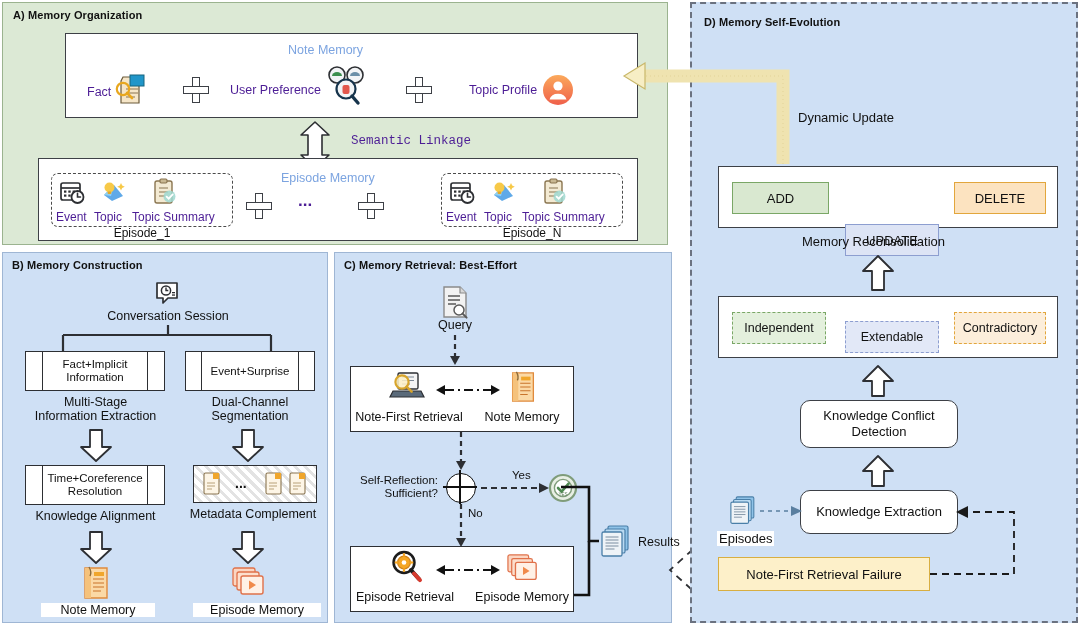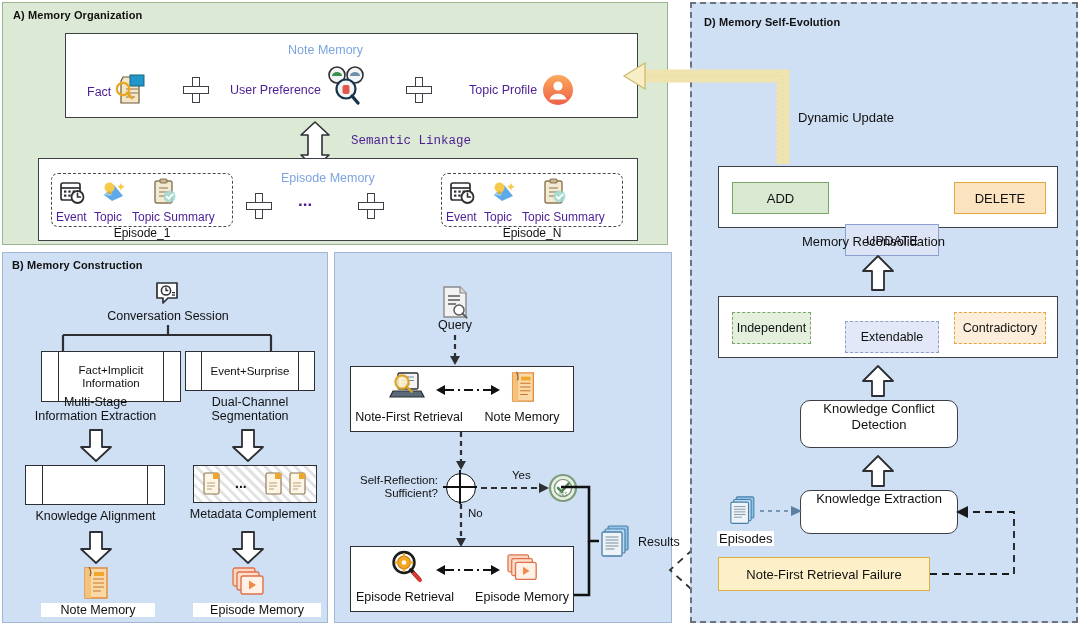--- a/index.html
+++ b/index.html
@@ -60,21 +60,21 @@
   .dbox{position:absolute;background:#fff;border:1.8px solid #3d4046;box-sizing:border-box;}
   .op{position:absolute;box-sizing:border-box;display:flex;align-items:center;justify-content:center;
       font-size:13px;color:#111;}
   .opA{background:#d9e8d0;border:1.4px solid #7aa766;}
   .opU{background:#dde4f5;border:1.4px solid #8d9ed0;}
   .opD{background:#fce3c0;border:1.4px solid #e2a63c;}
   .opAd{background:#e4f0dd;border:1.4px dashed #7aa766;}
   .opUd{background:#e2e8f7;border:1.4px dashed #8d9ed0;margin-top:9px;}
   .opDd{background:#fceedb;border:1.4px dashed #e2a63c;}
   .rbox{position:absolute;background:#fff;border:1.8px solid #3d4046;border-radius:10px;box-sizing:border-box;
-     display:flex;align-items:flex-start;justify-content:center;text-align:center;font-size:13px;line-height:16px;color:#111;}
+     display:flex;align-items:center;justify-content:center;text-align:center;font-size:13px;line-height:16px;color:#111;}
   .failbox{position:absolute;background:#fdf0c9;border:1.6px solid #d8ae41;box-sizing:border-box;
      display:flex;align-items:center;justify-content:center;font-size:13px;color:#111;}
   .dcap{position:absolute;font-size:13px;color:#111;white-space:nowrap;}
 
   .whiteTag{background:#fff;padding:0 2px;}
 
   svg{overflow:visible;}
   .ic{position:absolute;}
 </style>
 </head>
@@ -252,21 +252,21 @@
           <rect x="17" y="13.4" width="3" height="1.3"></rect>
         </g>
     </svg>
   </div>
   <div class="cap" style="left:65px;top:56px;width:200px;">Conversation Session</div>
 
   <svg class="ic" style="left:0;top:70px;" width="326" height="32">
     <path d="M165 2 V12 M60 12 H268 M60 12 V30 M268 12 V30" stroke="#2d2f33" stroke-width="2.2" fill="none"></path>
   </svg>
 
-  <div class="procbox" style="left:22px;top:98px;width:140px;height:51px;margin-left:16px;">
+  <div class="procbox" style="left:22px;top:98px;width:140px;height:40px;">
     <span class="divl" style="left:16px;"></span>
       <span class="divr" style="right:16px;"></span>
     <span class="txt"><span>Fact+Implicit</span><br>
     <span>Information</span></span>
   </div>
   <div class="cap" style="left:5px;top:142px;width:175px;">
     <span>Multi-Stage</span><br>
     <span>Information Extraction</span>
   </div>
 
@@ -283,20 +283,22 @@
   <svg class="blkarrow" style="left:76px;top:176px;" width="34" height="34">
     <path d="M11 1 H23 V18 H32 L17 32 L2 18 H11 Z" fill="#fff" stroke="#2d2f33" stroke-width="1.8" stroke-linejoin="round"></path>
   </svg>
   <svg class="blkarrow" style="left:228px;top:176px;" width="34" height="34">
     <path d="M11 1 H23 V18 H32 L17 32 L2 18 H11 Z" fill="#fff" stroke="#2d2f33" stroke-width="1.8" stroke-linejoin="round"></path>
   </svg>
 
   <div class="procbox" style="left:22px;top:212px;width:140px;height:40px;">
     <span class="divl" style="left:16px;"></span>
       <span class="divr" style="right:16px;"></span>
+    <span class="txt"><span>Time+Coreference</span><br>
+    <span>Resolution</span></span>
   </div>
   <div class="cap" style="left:5px;top:256px;width:175px;">Knowledge Alignment</div>
 
   <div class="hatchbox" style="left:190px;top:212px;width:124px;height:38px;">
     <svg width="122" height="36" style="position:absolute;left:0;top:0;">
       <g>
         <rect x="10" y="7" width="15" height="21" rx="1.5" fill="#fdf5e6" stroke="#8a7550" stroke-width="1.1"></rect>
         <rect x="19" y="7" width="6" height="6" fill="#f0a62c"></rect>
         <g stroke="#b0996e" stroke-width="0.9">
             <path d="M13 17h8M13 20h8M13 23h5"></path>
@@ -342,20 +344,21 @@
       <rect x="2" y="2" width="22" height="18" rx="2" fill="#fbd6c2" stroke="#e0714a" stroke-width="1.3"></rect>
       <rect x="6" y="6" width="22" height="18" rx="2" fill="#fcdfcd" stroke="#e0714a" stroke-width="1.3"></rect>
       <rect x="10" y="10" width="22" height="18" rx="2" fill="#fff1e6" stroke="#e0714a" stroke-width="1.4"></rect>
       <path d="M18 14.5 l7 4.5 -7 4.5 z" fill="#f08a4b"></path>
     </svg>
   </div>
   <div class="cap whiteTag" style="left:190px;top:350px;width:124px;">Episode Memory</div>
 </div>
 
 <div class="panel" id="panelC">
+  <div class="panel-title">C) Memory Retrieval: Best-Effort</div>
 
   <div class="ic" style="left:105px;top:32px;">
     <svg width="30" height="34" viewBox="0 0 30 34">
       <path d="M4 2 h16 l6 6 v24 h-22 z" fill="#f2f2f2" stroke="#8a8a8a" stroke-width="1.4"></path>
       <path d="M20 2 v6 h6" fill="#d8d8d8" stroke="#8a8a8a" stroke-width="1.2"></path>
       <g stroke="#5a5a5a" stroke-width="1.5">
           <path d="M8 11h12M8 15h12M8 19h8"></path>
         </g>
       <circle cx="19" cy="25" r="5" fill="#fff" stroke="#5a5a5a" stroke-width="1.5"></circle>
       <path d="M22.6 28.6 l4 4" stroke="#5a5a5a" stroke-width="2" stroke-linecap="round"></path>
@@ -491,21 +494,21 @@
   <div class="op opA" style="left:40px;top:178px;width:97px;height:32px;">ADD</div>
   <div class="op opU" style="left:153px;top:178px;width:94px;height:32px;margin-top:42px;">UPDATE</div>
   <div class="op opD" style="left:262px;top:178px;width:92px;height:32px;">DELETE</div>
   <div class="dcap" style="left:110px;top:230px;">Memory Reconsolidation</div>
 
   <svg class="blkarrow" style="left:168px;top:250px;" width="36" height="38">
     <path d="M18 2 L33 17 H24 V36 H12 V17 H3 Z" fill="#fff" stroke="#2d2f33" stroke-width="1.8" stroke-linejoin="round"></path>
   </svg>
 
   <div class="dbox" style="left:26px;top:292px;width:340px;height:62px;"></div>
-  <div class="op opAd" style="left:40px;top:308px;width:79px;height:32px;font-size:12.5px;">Independent</div>
+  <div class="op opAd" style="left:40px;top:308px;width:94px;height:32px;font-size:12.5px;">Independent</div>
   <div class="op opUd" style="left:153px;top:308px;width:94px;height:32px;font-size:12.5px;">Extendable</div>
   <div class="op opDd" style="left:262px;top:308px;width:92px;height:32px;font-size:12.5px;">Contradictory</div>
 
   <svg class="blkarrow" style="left:168px;top:360px;" width="36" height="34">
     <path d="M18 2 L33 17 H24 V32 H12 V17 H3 Z" fill="#fff" stroke="#2d2f33" stroke-width="1.8" stroke-linejoin="round"></path>
   </svg>
 
   <div class="rbox" style="left:108px;top:396px;width:158px;height:48px;">
     <span><span>Knowledge Conflict</span><br>
     <span>Detection</span></span>

